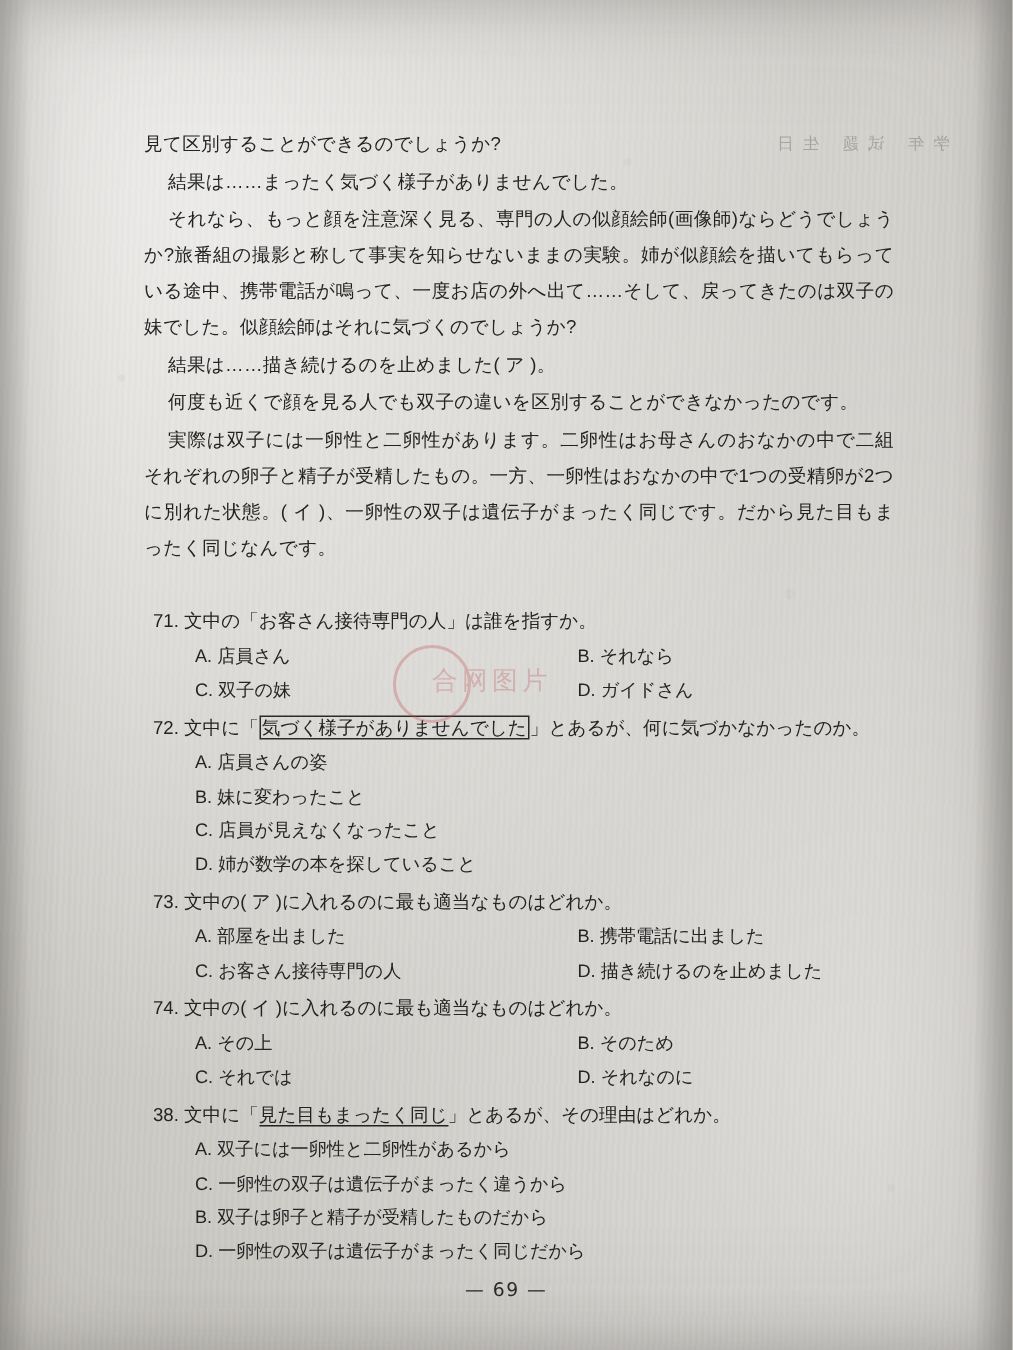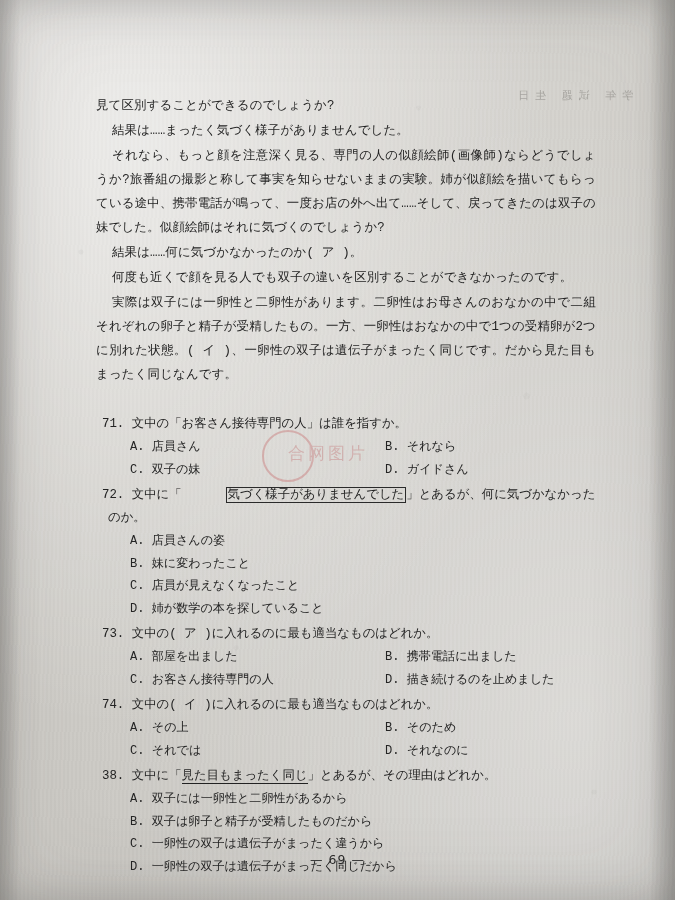--- a/index.html
+++ b/index.html
@@ -54,42 +54,41 @@
   .left-dark {
     position: absolute;
     top: 0; left: 0; width: 20px; height: 900px;
     background: linear-gradient(to right, rgba(70,68,65,0.22), rgba(70,68,65,0));
     pointer-events: none;
   }
 
   .content {
     position: absolute;
     left: 96px;
-    top: 94px;
+    top: 84px;
     width: 500px;
     color: #1d1d1d;
-    font-family: Liberation Mono, monospace;
+    font-family: Liberation Sans, sans-serif;
   }
 
   .body-text p {
     margin: 0 0 1px 0;
     font-size: 12.4px;
     line-height: 24px;
     letter-spacing: .2px;
     text-align: justify;
     text-justify: inter-character;
     color: #232323;
   }
   .indent { text-indent: 16px; }
 
   .uline { border-bottom: 1px solid #222; padding-bottom: 0px; }
   .boxed {
     border: 1px solid #2a2a2a;
     padding: 0 1px;
-    margin-left: 44px;
   }
 
   .questions { margin-top: 26px; }
   .q-block { margin-bottom: 3px; }
   .q-stem {
     font-size: 12.4px;
     line-height: 23px;
     color: #232323;
     padding-left: 6px;
     text-indent: -6px;
@@ -170,21 +169,21 @@
   <div class="grain"></div>
 
   <div class="showthrough">学年 试题 生日</div>
 
   <div class="content">
 
     <div class="body-text">
       <p>見て区別することができるのでしょうか?</p>
       <p class="indent">結果は……まったく気づく様子がありませんでした。</p>
       <p class="indent">それなら、もっと顔を注意深く見る、専門の人の似顔絵師(画像師)ならどうでしょうか?旅番組の撮影と称して事実を知らせないままの実験。姉が似顔絵を描いてもらっている途中、携帯電話が鳴って、一度お店の外へ出て……そして、戻ってきたのは双子の妹でした。似顔絵師はそれに気づくのでしょうか?</p>
-      <p class="indent">結果は……何に気づかなかったのか( ア )。</p>
+      <p class="indent">結果は……描き続けるのを止めました( ア )。</p>
       <p class="indent">何度も近くで顔を見る人でも双子の違いを区別することができなかったのです。</p>
       <p class="indent">実際は双子には一卵性と二卵性があります。二卵性はお母さんのおなかの中で二組それぞれの卵子と精子が受精したもの。一方、一卵性はおなかの中で1つの受精卵が2つに別れた状態。( イ )、一卵性の双子は遺伝子がまったく同じです。だから見た目もまったく同じなんです。</p>
     </div>
 
     <div class="questions">
 
       <div class="q-block">
         <div class="q-stem">
           <span class="q-num">71.</span>
           <span>文中の「お客さん接待専門の人」は誰を指すか。</span>
@@ -236,22 +235,22 @@
         </ul>
       </div>
 
       <div class="q-block">
         <div class="q-stem">
           <span class="q-num">38.</span>
           <span>文中に「</span><span class="uline">見た目もまったく同じ</span><span>」とあるが、その理由はどれか。</span>
         </div>
         <ul class="opts one-col">
           <li>A. 双子には一卵性と二卵性があるから</li>
+          <li>C. 一卵性の双子は遺伝子がまったく違うから</li>
           <li>B. 双子は卵子と精子が受精したものだから</li>
-          <li>C. 一卵性の双子は遺伝子がまったく違うから</li>
           <li>D. 一卵性の双子は遺伝子がまったく同じだから</li>
         </ul>
       </div>
 
     </div>
   </div>
 
   <div class="watermark">
     <div class="ring"></div>
     <div class="wm-text">合网图片</div>

